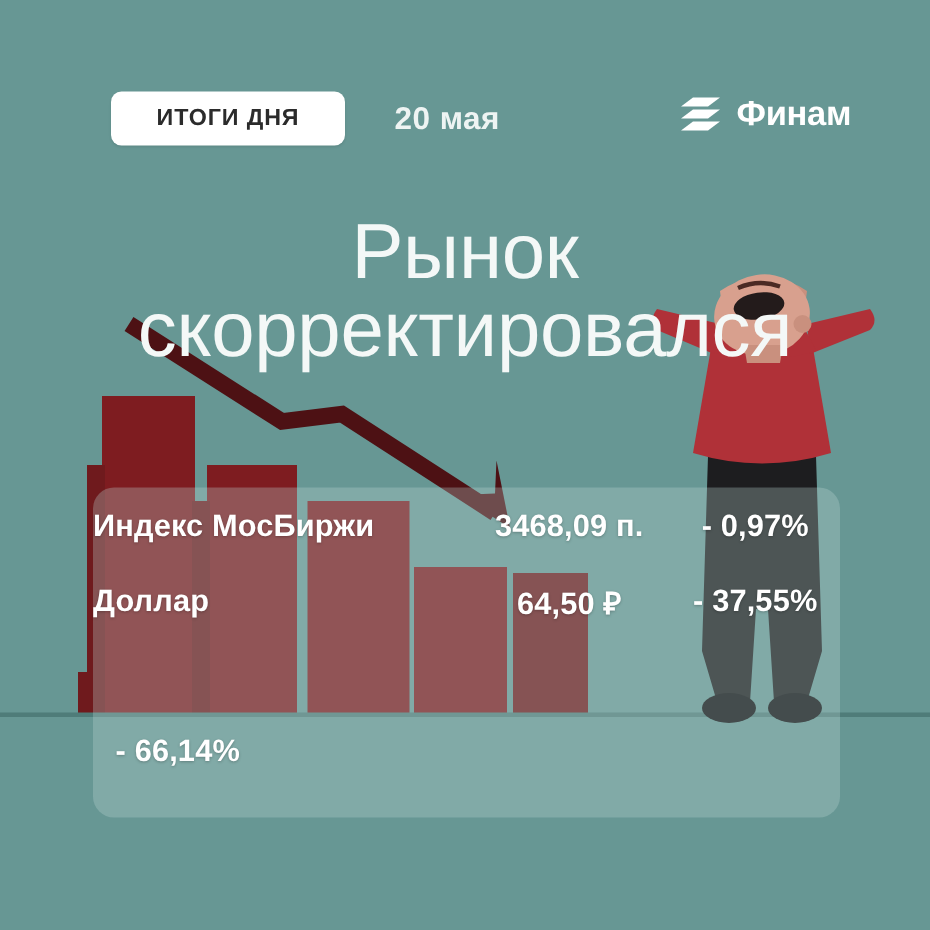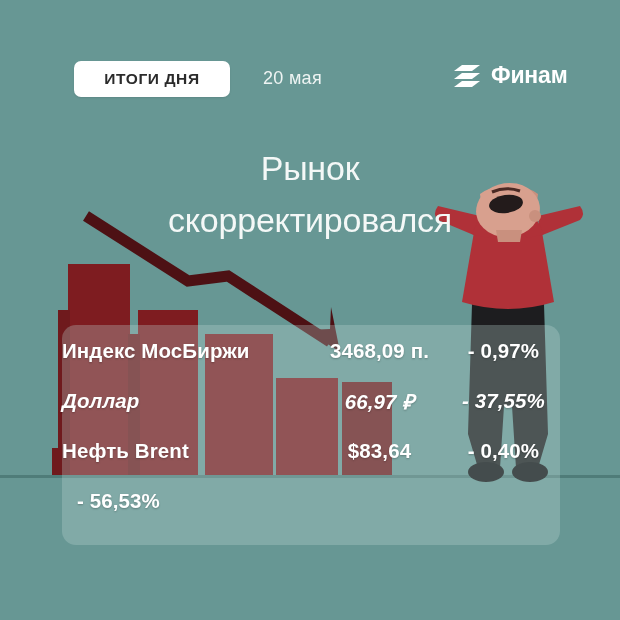--- a/index.html
+++ b/index.html
@@ -33,22 +33,22 @@
     font-size: 15.5px;
     font-weight: bold;
     letter-spacing: 0.6px;
     box-shadow: 0 1px 2px rgba(0,0,0,0.10);
   }
   .date {
     position: absolute;
     left: 263px;
     top: 68px;
     color: #eef4f3;
-    font-size: 18px;
-    font-weight: normal;
+    font-size: 21px;
+    font-weight: bold;
     letter-spacing: 0.3px;
   }
   .logo {
     position: absolute;
     left: 452px;
     top: 62px;
     display: flex;
     align-items: center;
     gap: 9px;
   }
@@ -62,21 +62,21 @@
   }
 
   
   .title {
     position: absolute;
     left: 0;
     top: 142px;
     width: 620px;
     text-align: center;
     color: #f4f8f7;
-    font-size: 34px;
+    font-size: 52px;
     line-height: 52px;
     font-weight: normal;
     letter-spacing: -0.2px;
     z-index: 6;
   }
   .title .l2 { display: block; text-align: center; }
 
   
   .art { position: absolute; inset: 0; z-index: 2; }
 
@@ -213,28 +213,23 @@
   </div>
 
   <div class="panel"></div>
 
   <div class="rows">
     <div class="row" style="top:14px;">
       <span class="nm">Индекс МосБиржи</span>
       <span class="val">3468,09 п.</span>
       <span class="chg">- 0,97%</span>
     </div>
-    <div class="row" style="top:64px;font-style:italic;">
+    <div class="row" style="top:64px;">
       <span class="nm">Доллар</span>
-      <span class="val">66,97 ₽</span>
+      <span class="val">64,50 ₽</span>
       <span class="chg">- 37,55%</span>
     </div>
-    <div class="row" style="top:114px;">
-      <span class="nm">Нефть Brent</span>
-      <span class="val">$83,64</span>
-      <span class="chg">- 0,40%</span>
+    <div class="row" style="top:164px;">
+      <span class="chg">- 66,14%</span>
     </div>
-    <div class="row" style="top:164px;">
-      <span class="chg">- 56,53%</span>
-    </div>
   </div>
 
 </div>
 
 </body></html>

